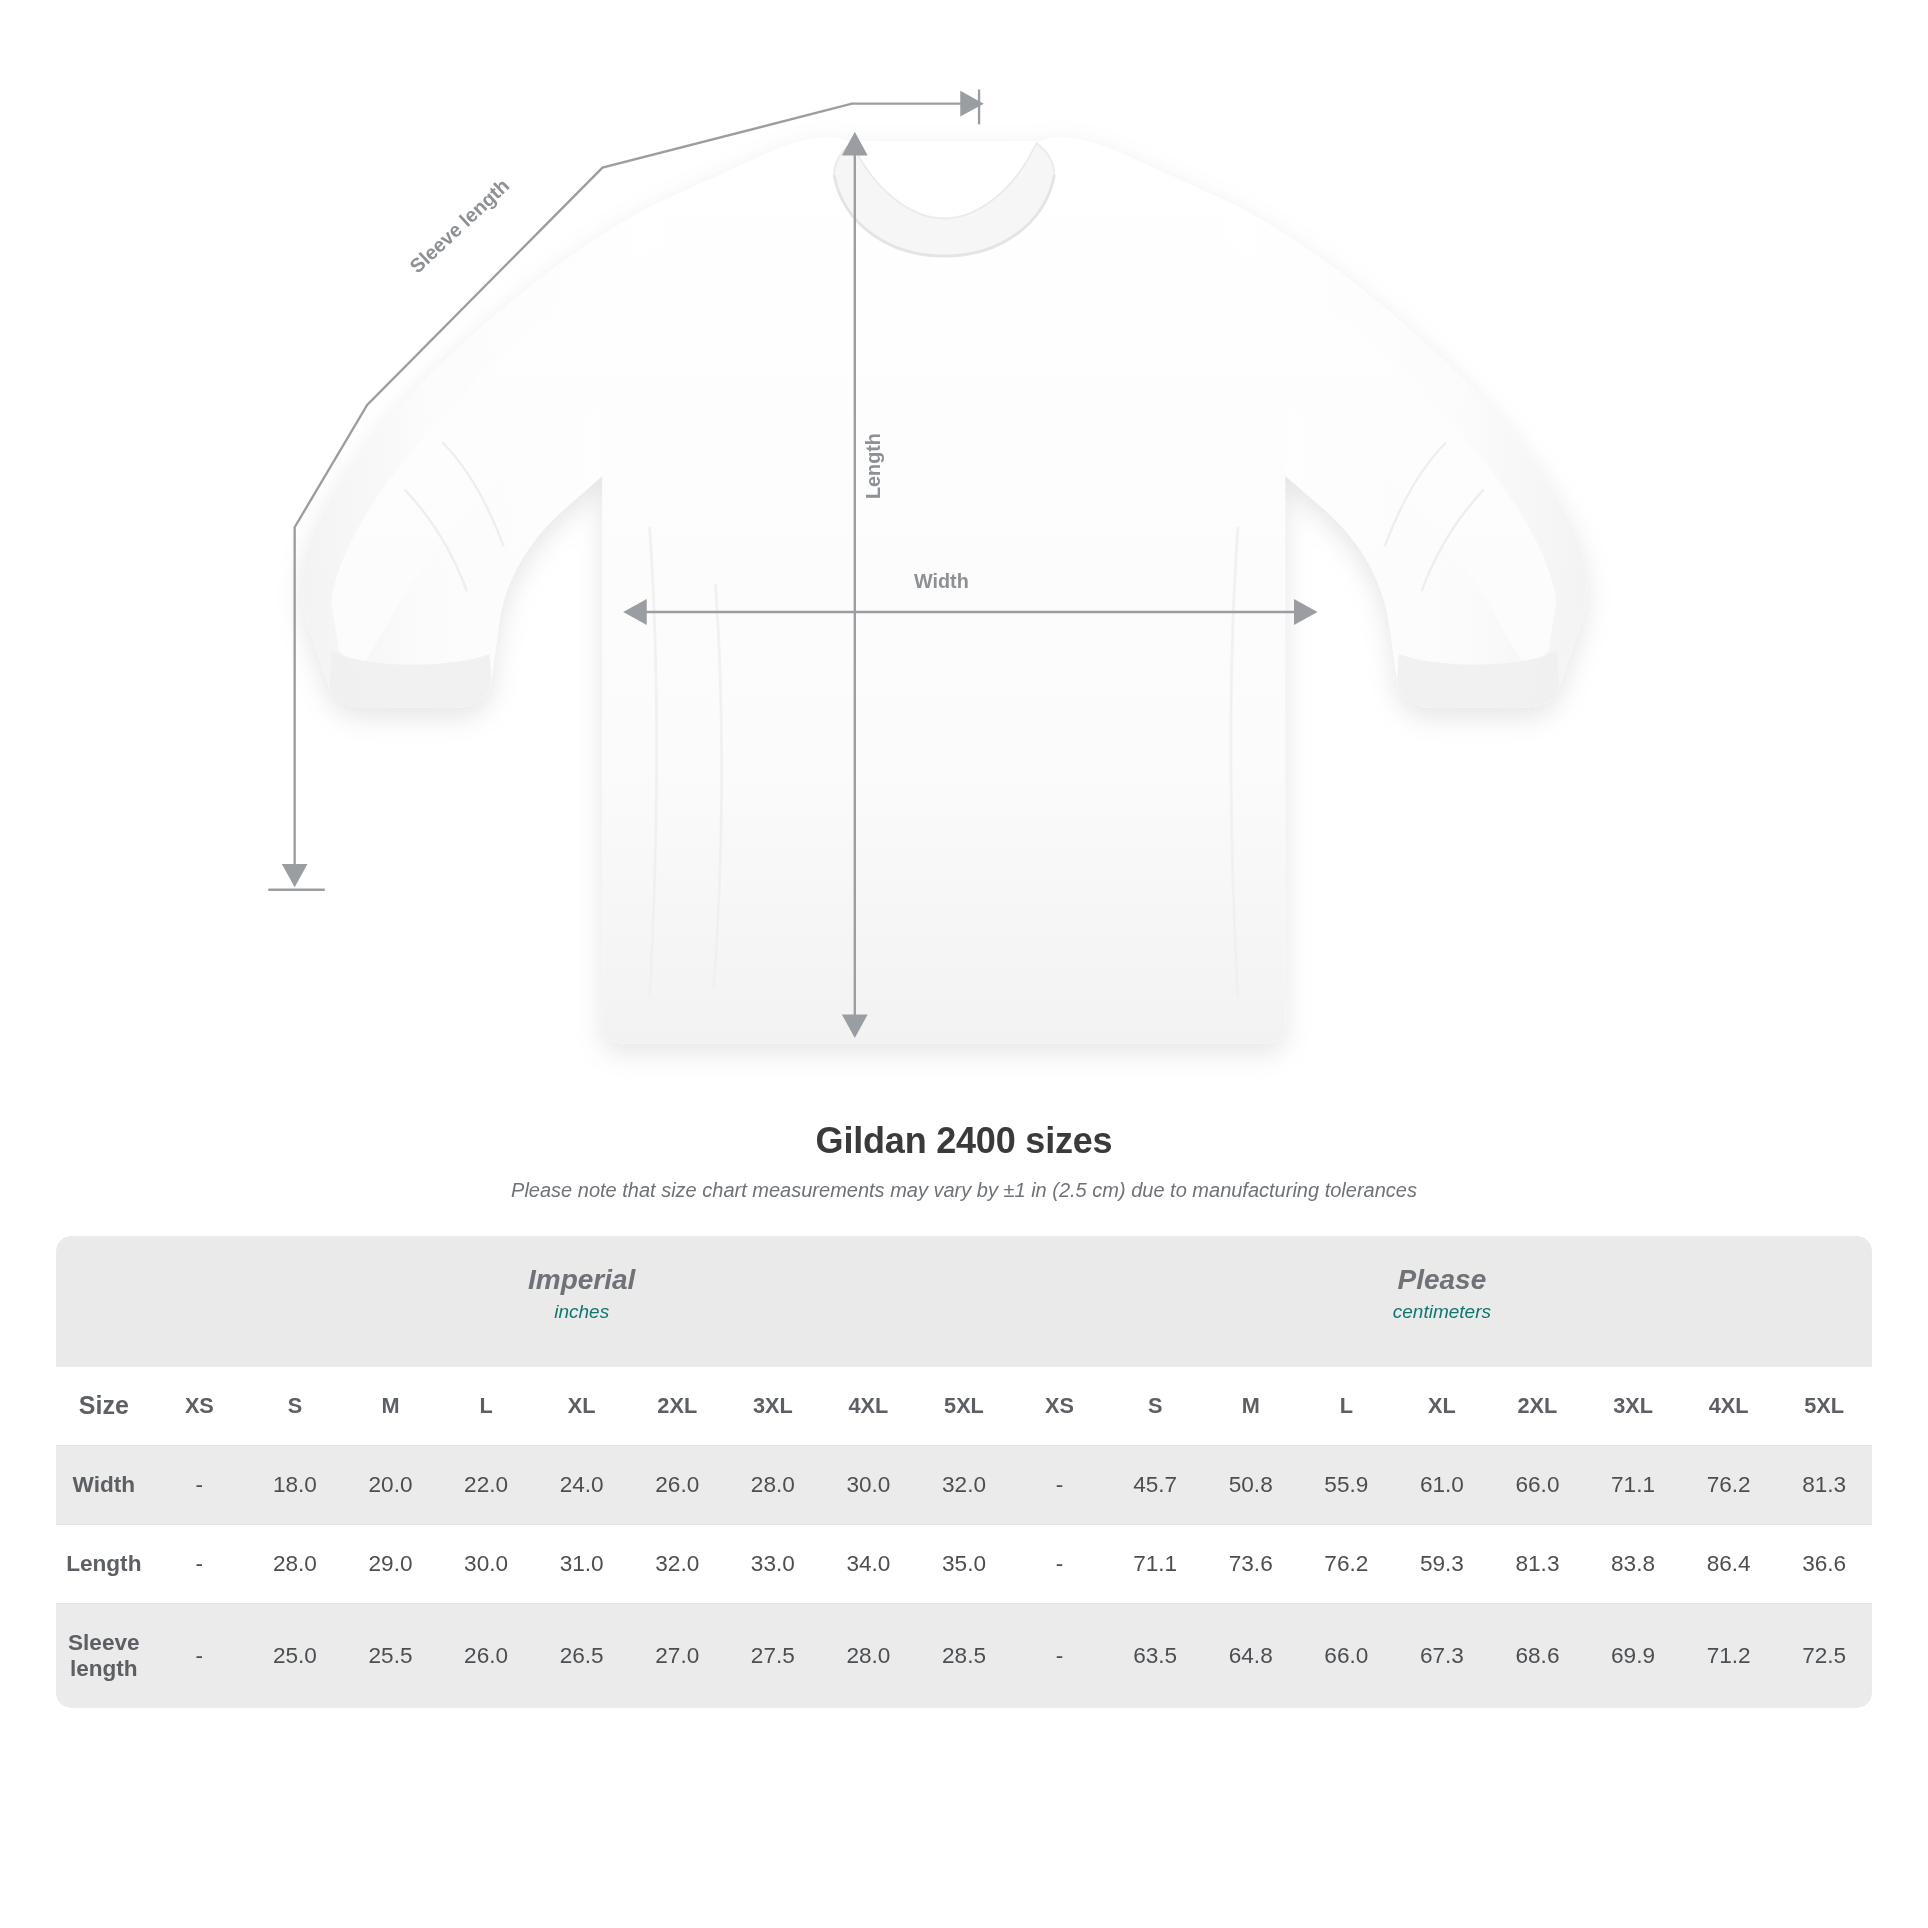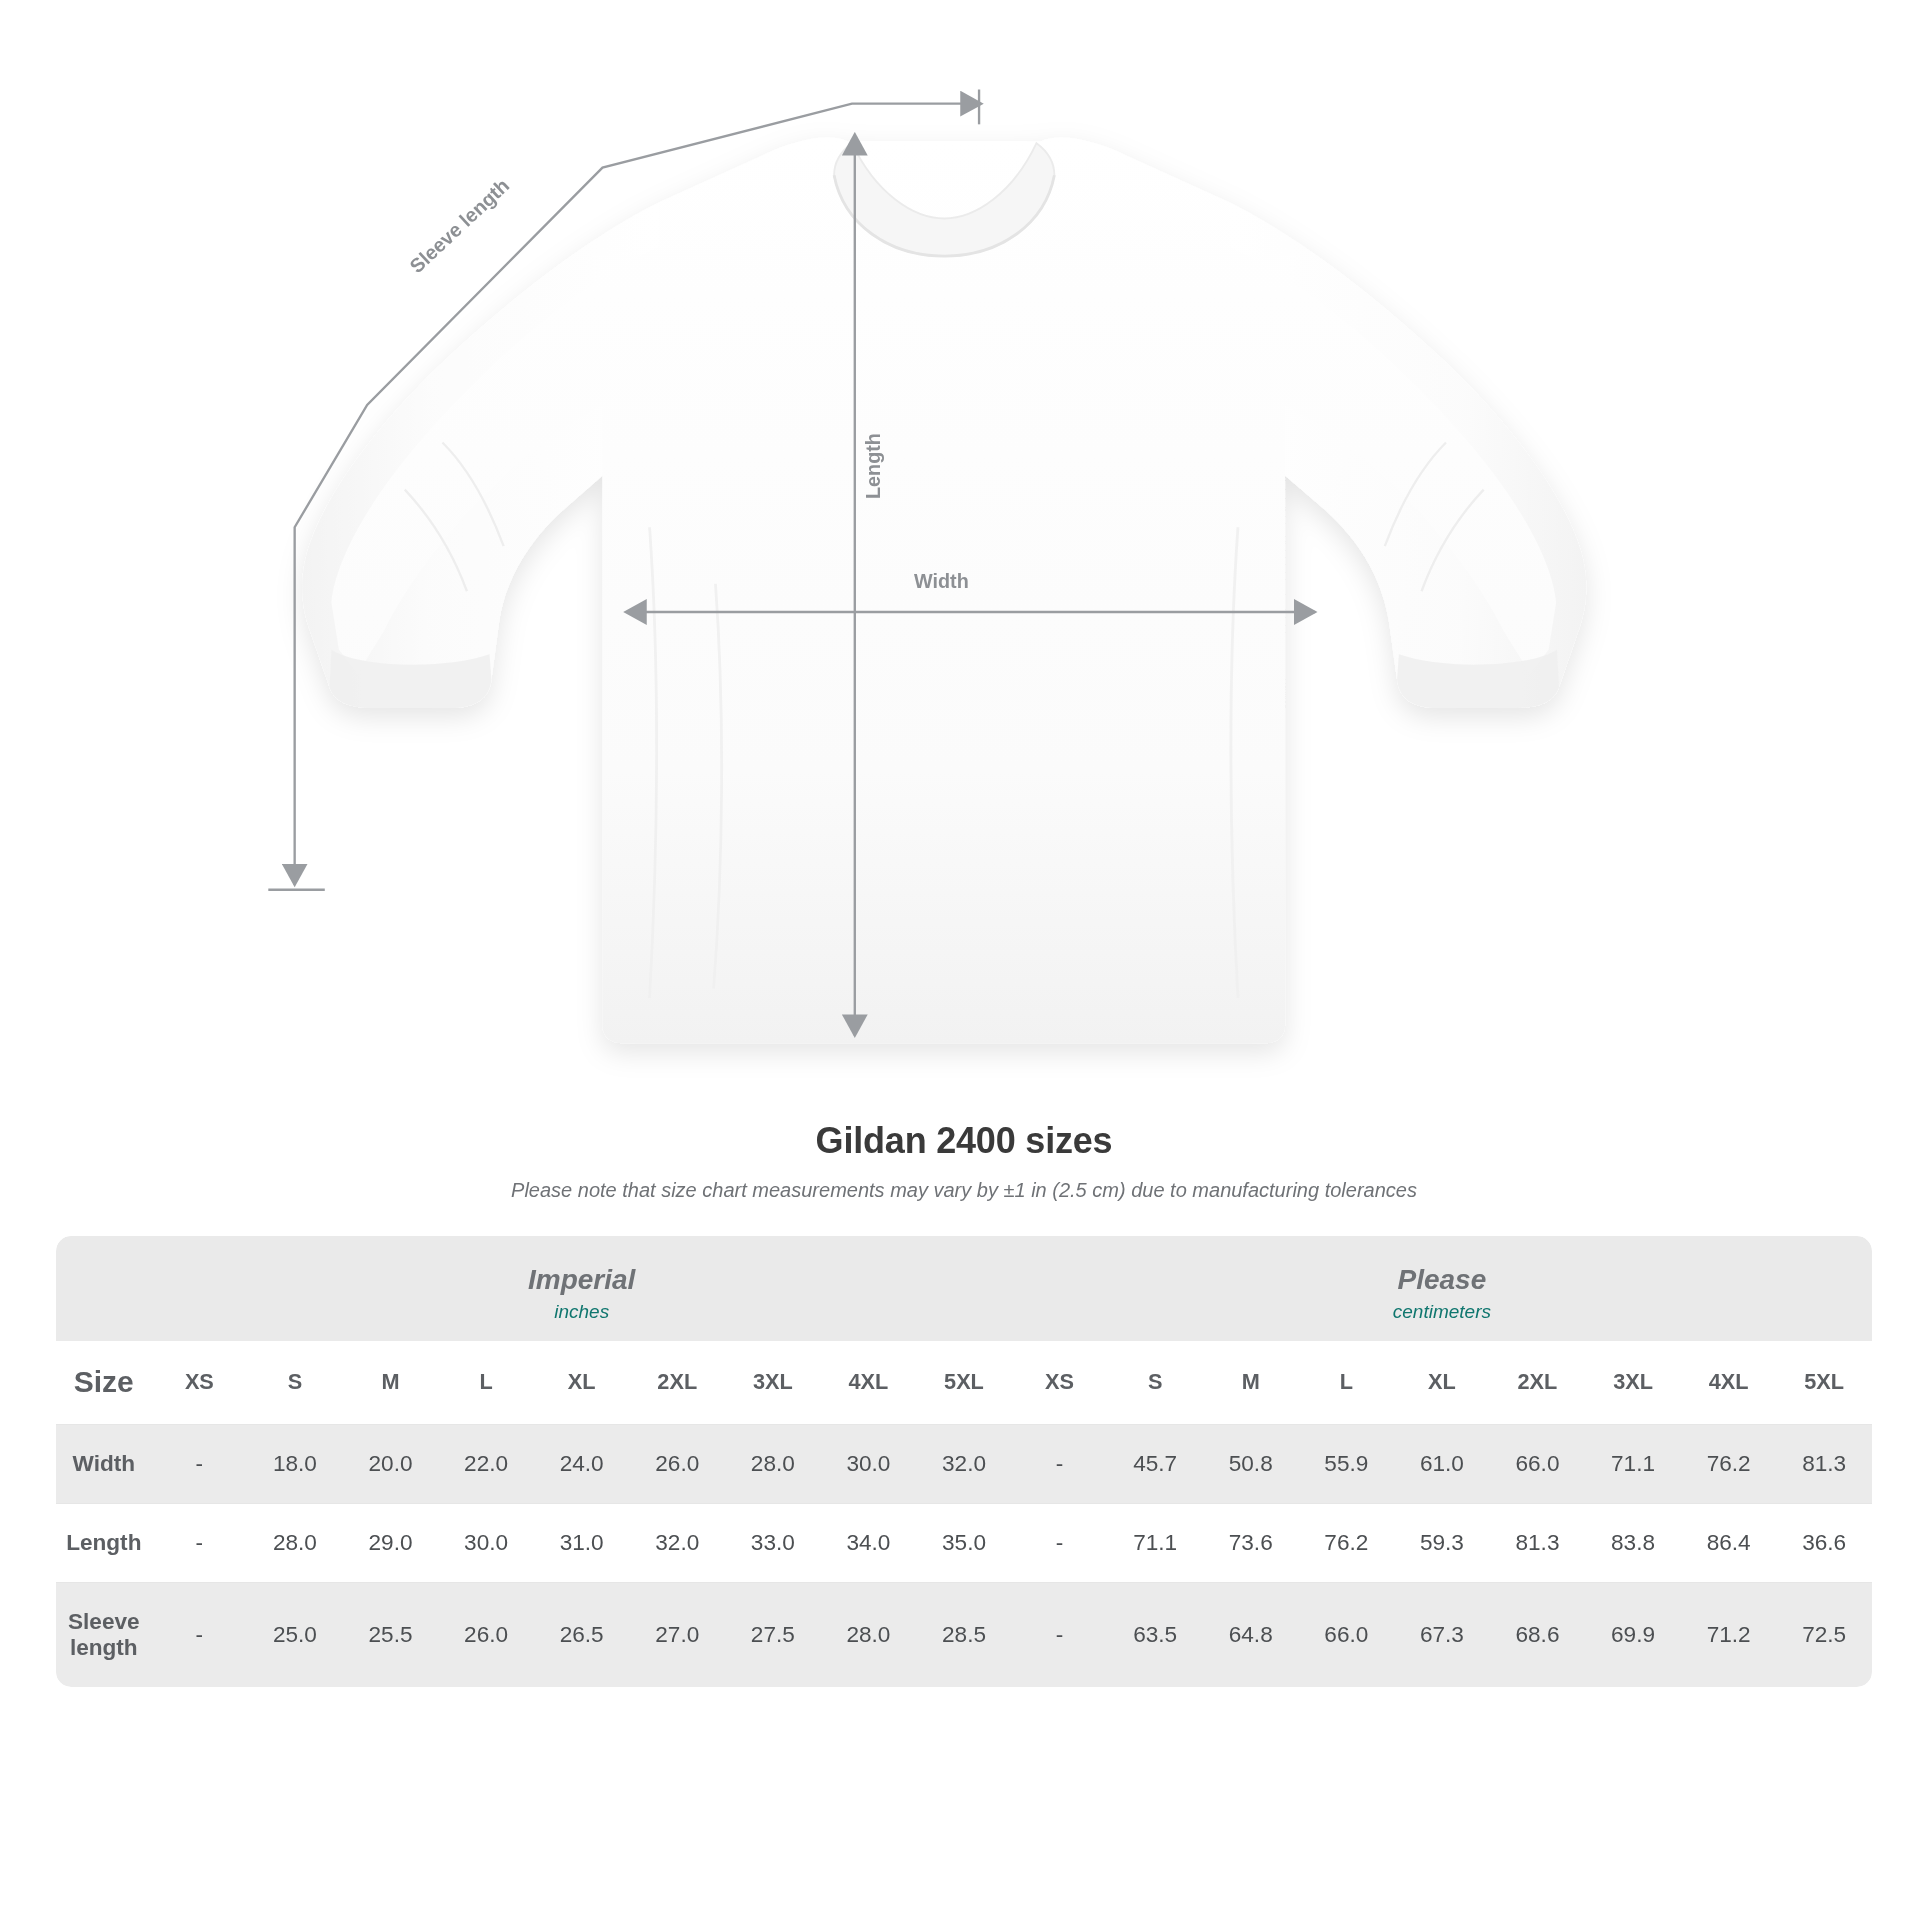--- a/index.html
+++ b/index.html
@@ -63,21 +63,21 @@
     border-collapse: collapse;
     table-layout: fixed;
   }
   table.size-table th,
   table.size-table td {
     text-align: center;
     vertical-align: middle;
   }
   .unit-head-row th {
     background: #eaeaea;
-    padding: 26px 0 13px 0;
+    padding: 26px 0 39px 0;
     border: none;
   }
   .unit-title {
     font-size: 28px;
     font-weight: bold;
     font-style: italic;
     color: #6f7276;
     line-height: 1.25;
   }
   .unit-sub {
@@ -89,21 +89,21 @@
   }
   .size-head-row th {
     background: #ffffff;
     padding: 24.5px 0;
     font-size: 21.7px;
     font-weight: bold;
     color: #5c5f63;
     border-bottom: 0.9px solid #e6e6e6;
   }
   .size-head-row th.rowlabel {
-    font-size: 30px;
+    font-size: 25px;
   }
   tbody tr td {
     padding: 26px 0;
     font-size: 22.6px;
     color: #4c4f52;
     border-bottom: 0.9px solid #e6e6e6;
   }
   tbody tr.shaded td {
     background: #ebebeb;
   }

